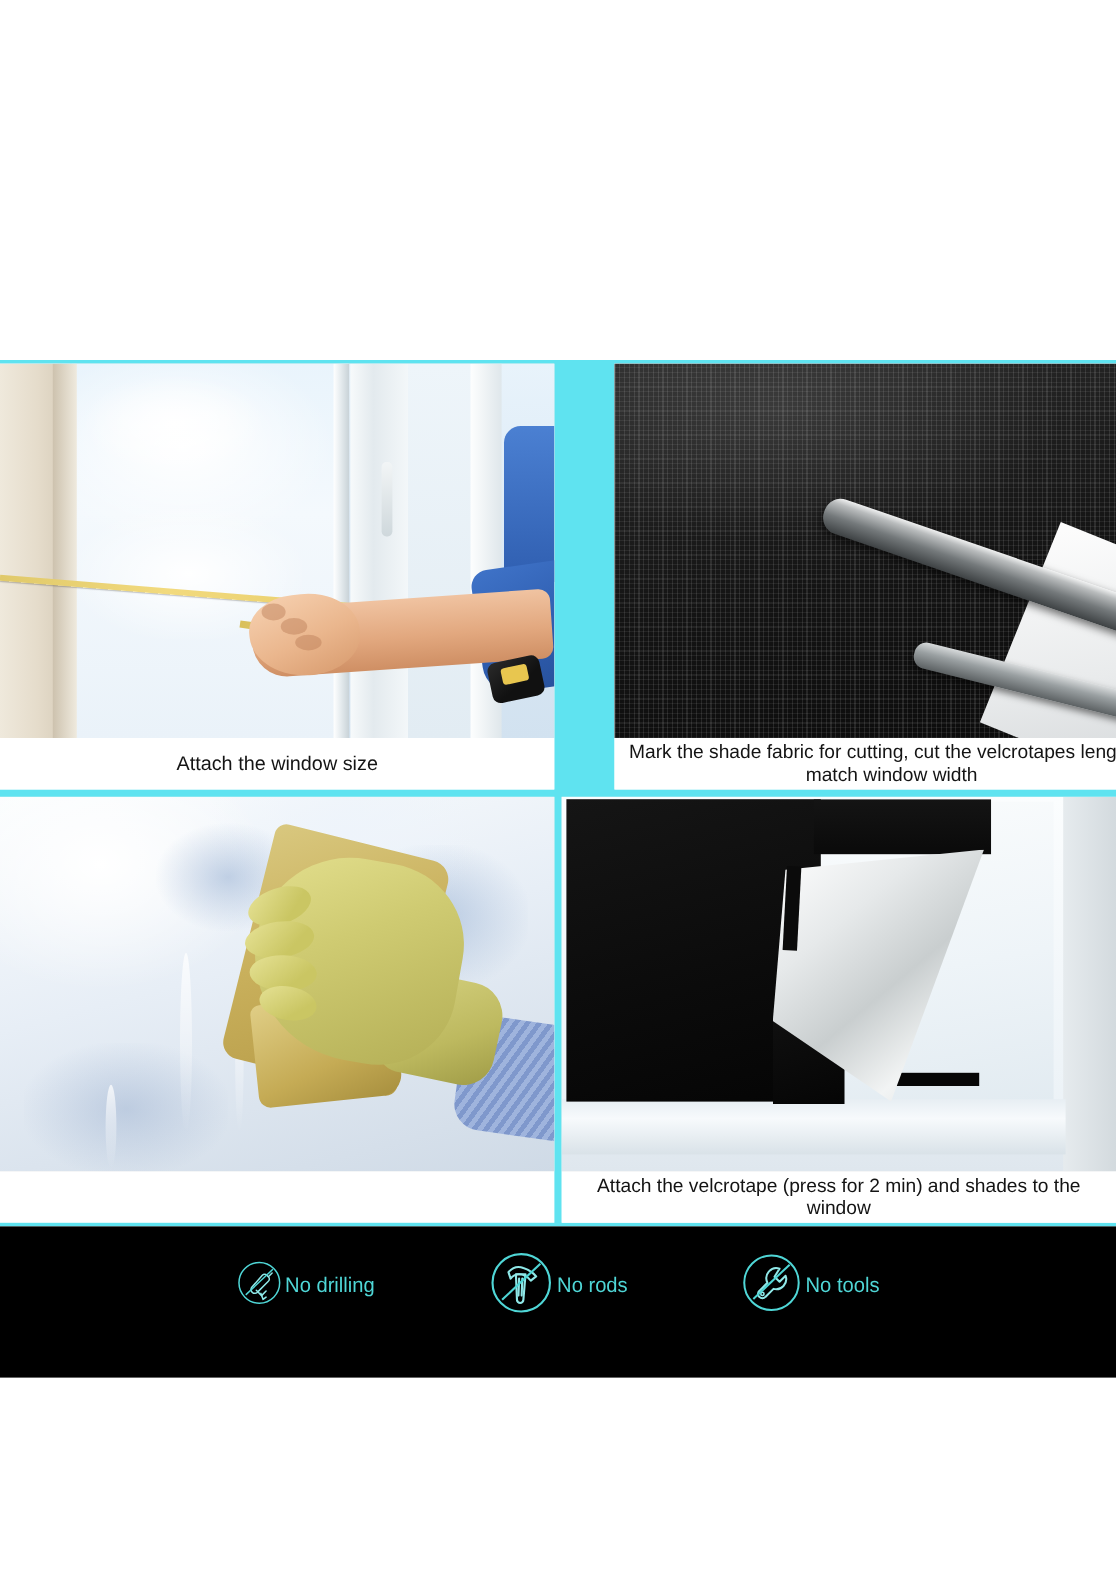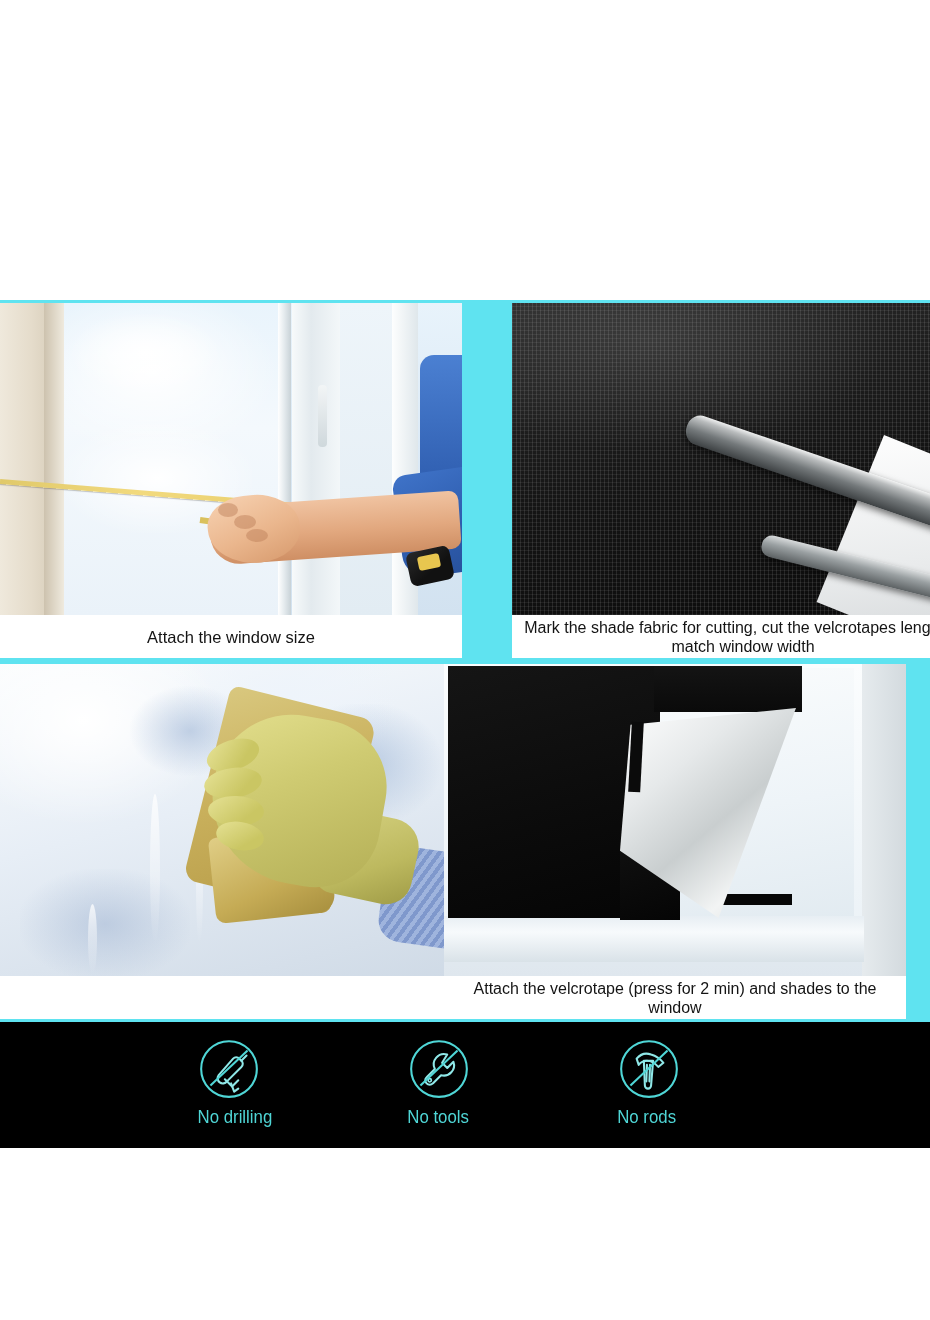--- a/index.html
+++ b/index.html
@@ -70,21 +70,21 @@
   .cell {
     position: absolute;
     width: 462px;
     height: 355px;
     background: #ffffff;
     overflow: hidden;
   }
   .cell.tl { left: 0;   top: 3px; }
   .cell.tr { left: 468px; top: 3px; margin-left: 44px; }
   .cell.bl { left: 0;   top: 364px; }
-  .cell.br { left: 444px; top: 364px; }
+  .cell.br { left: 468px; top: 364px; }
 
   .photo {
     position: relative;
     width: 462px;
     height: 312px;
     overflow: hidden;
     background: #cfd6da;
   }
 
   .caption {
@@ -368,22 +368,22 @@
     position: absolute;
     left: 0; top: 14px;
     width: 930px;
     display: flex;
     justify-content: center;
     gap: 92px;
   }
   .badge {
     width: 118px;
     display: flex;
-    flex-direction: column;
-    align-items: flex-start;
+    flex-direction: row;
+    align-items: center;
   }
   .badge-icon { width: 66px; height: 66px; display: block; }
   .badge-label {
     margin-top: 5px;
     font-family: "Liberation Sans Narrow", "Liberation Sans", sans-serif;
     font-size: 17.5px;
     color: #4FD6D6;
     white-space: nowrap;
     transform: scaleX(0.96);
   }
@@ -488,37 +488,37 @@
             <path d="M34 46 l3 8 l4 -3"></path>
           </g>
           <line x1="14" y1="48" x2="50" y2="14" stroke="#4FD6D6" stroke-width="2"></line>
         </svg>
         <div class="badge-label">No drilling</div>
       </div>
 
       <div class="badge">
         <svg class="badge-icon" viewBox="0 0 64 64">
           <circle cx="32" cy="32" r="27" fill="none" stroke="#4FD6D6" stroke-width="2"></circle>
-          <path d="M40 18 a10 10 0 0 0 -12 14 L20 40 a4 4 0 0 0 0 6 a4 4 0 0 0 6 0 l8 -8 a10 10 0 0 0 12 -13 l-6 6 l-5 -5 z" fill="none" stroke="#8FE8E8" stroke-width="2" stroke-linejoin="round"></path>
-          <circle cx="23" cy="43" r="1.6" fill="none" stroke="#8FE8E8" stroke-width="1.6"></circle>
-          <line x1="14" y1="48" x2="50" y2="14" stroke="#4FD6D6" stroke-width="2"></line>
-        </svg>
-        <div class="badge-label">No tools</div>
-      </div>
-
-      <div class="badge">
-        <svg class="badge-icon" viewBox="0 0 64 64">
-          <circle cx="32" cy="32" r="27" fill="none" stroke="#4FD6D6" stroke-width="2"></circle>
           <g fill="none" stroke="#8FE8E8" stroke-width="2" stroke-linejoin="round" stroke-linecap="round">
             <path d="M20 22 q6 -7 14 -4 q7 2 12 8 l-5 4 q-5 -6 -11 -6 q-5 0 -8 4 z"></path>
             <path d="M27 24 l9 0 l-2 24 a3 3 0 0 1 -6 0 z"></path>
             <line x1="30" y1="28" x2="29.4" y2="44"></line>
             <line x1="33" y1="28" x2="32.4" y2="44"></line>
           </g>
           <line x1="14" y1="48" x2="50" y2="14" stroke="#4FD6D6" stroke-width="2"></line>
         </svg>
         <div class="badge-label">No rods</div>
       </div>
 
+      <div class="badge">
+        <svg class="badge-icon" viewBox="0 0 64 64">
+          <circle cx="32" cy="32" r="27" fill="none" stroke="#4FD6D6" stroke-width="2"></circle>
+          <path d="M40 18 a10 10 0 0 0 -12 14 L20 40 a4 4 0 0 0 0 6 a4 4 0 0 0 6 0 l8 -8 a10 10 0 0 0 12 -13 l-6 6 l-5 -5 z" fill="none" stroke="#8FE8E8" stroke-width="2" stroke-linejoin="round"></path>
+          <circle cx="23" cy="43" r="1.6" fill="none" stroke="#8FE8E8" stroke-width="1.6"></circle>
+          <line x1="14" y1="48" x2="50" y2="14" stroke="#4FD6D6" stroke-width="2"></line>
+        </svg>
+        <div class="badge-label">No tools</div>
+      </div>
+
     </div>
   </div>
 
 </div>
 
 </body></html>

